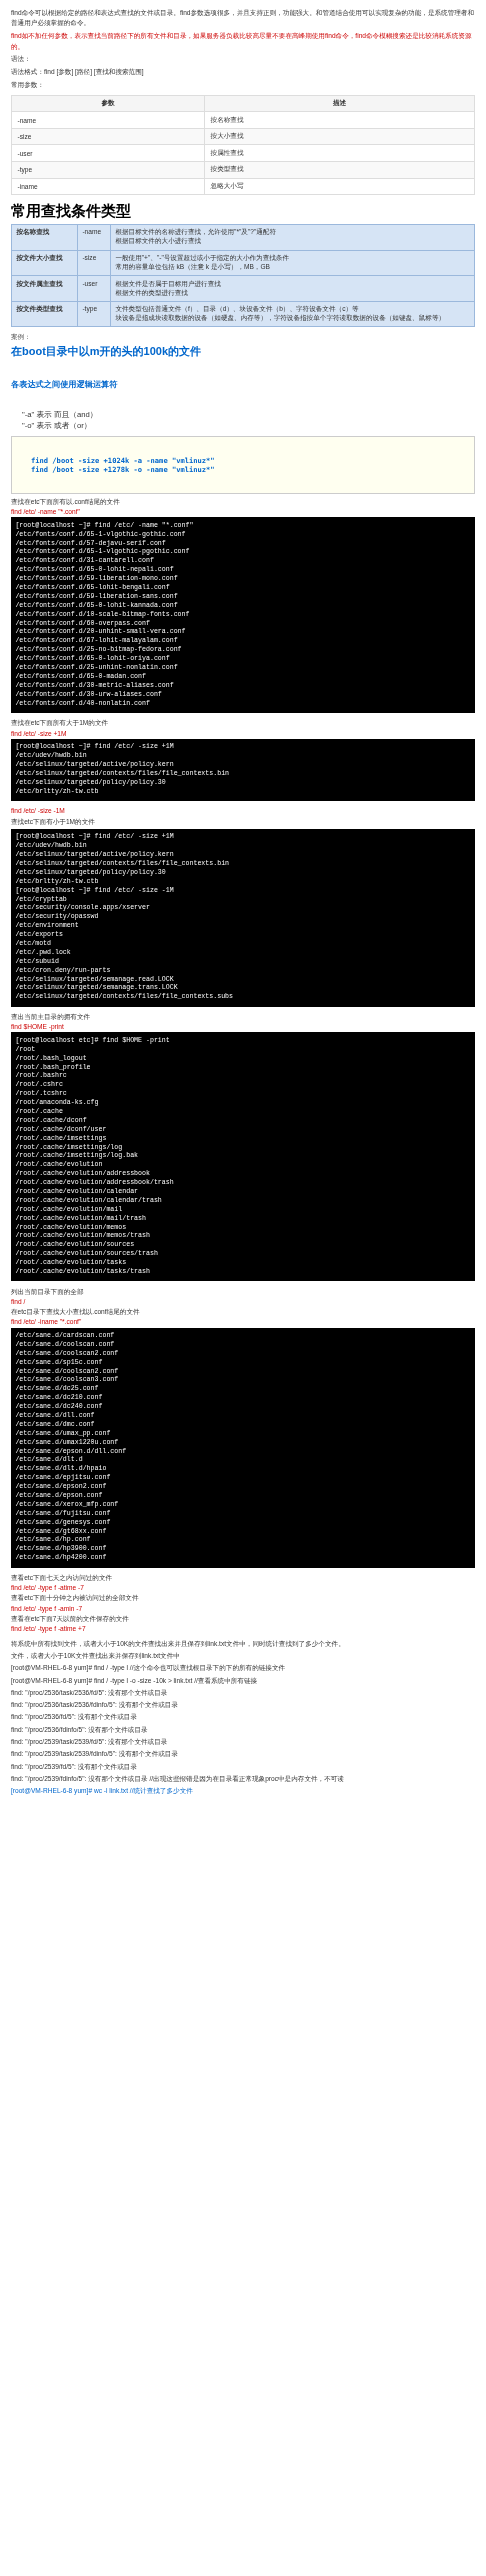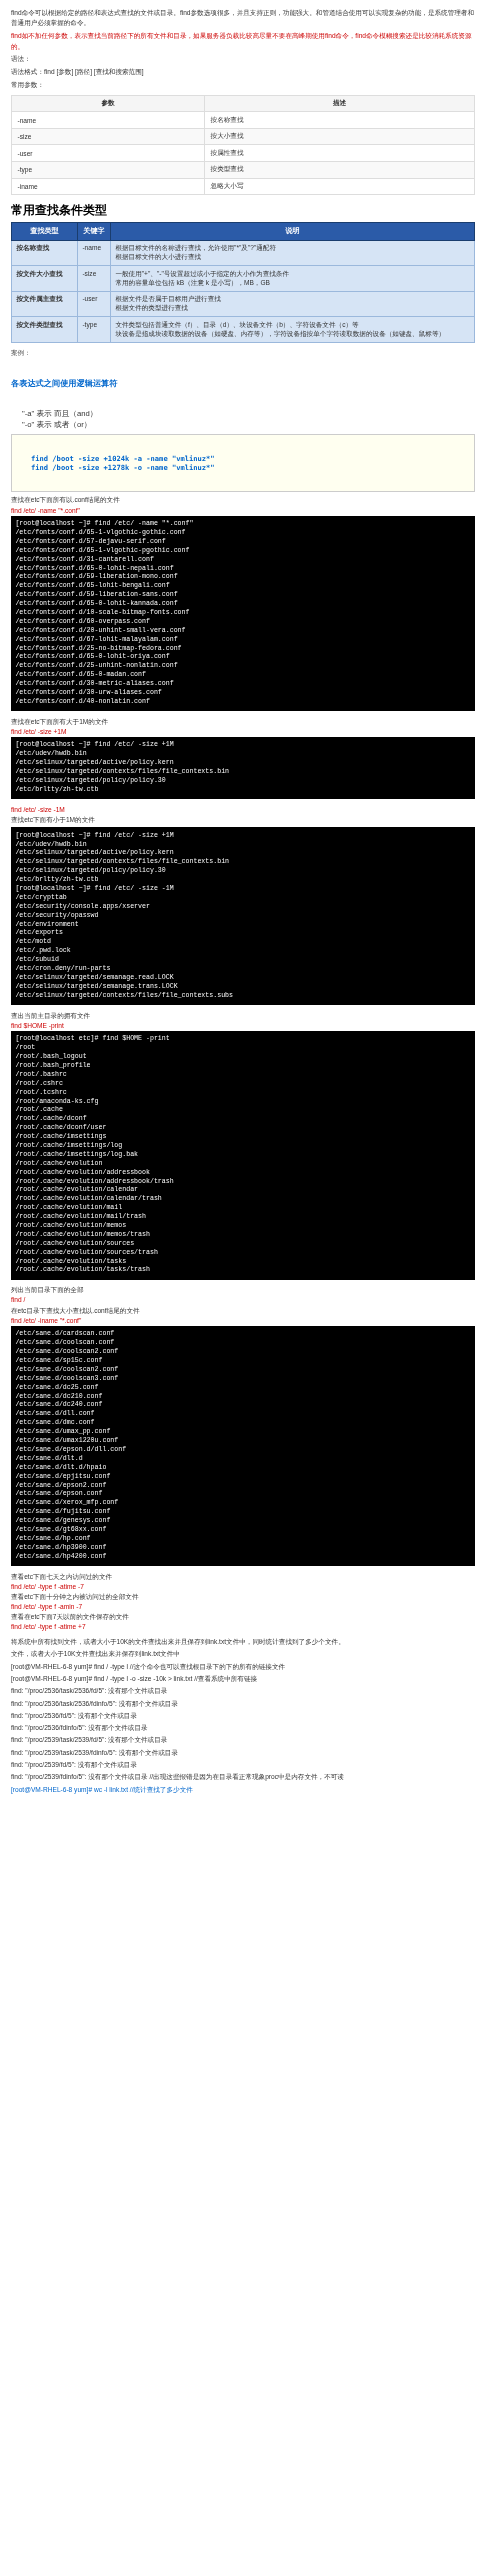--- a/index.html
+++ b/index.html
@@ -4,21 +4,21 @@
 <style>
 * { margin: 0; padding: 0; box-sizing: border-box; }
 body { font-family: "Microsoft YaHei", Arial, sans-serif; font-size: 6.6px; color: #333; width: 486px; background: #fff; }
 .container { padding: 5.5px 11px; }
 .intro p { margin: 2.2px 0; line-height: 1.6; }
 .red { color: #c00; }
 .tbl { width: 100%; border-collapse: collapse; margin: 4.4px 0; }
 .tbl th, .tbl td { border: 0.5px solid #ddd; padding: 3.3px 5.5px; text-align: left; font-size: 6.6px; }
 .tbl th { background: #f5f5f5; font-weight: bold; text-align: center; }
 .tbl .striped { background: #f9f9f9; }
-.section-title { font-size: 12px; font-weight: bold; color: #000; margin: 6.6px 0 3.3px; }
+.section-title { font-size: 15px; font-weight: bold; color: #000; margin: 6.6px 0 3.3px; }
 .blue-table { width: 100%; border-collapse: collapse; margin: 3.3px 0; }
 .blue-table th { background: #2b5ba8; color: #fff; padding: 3.3px; border: 0.5px solid #1a3d6e; font-size: 7.1px; }
 .blue-table td { background: #d6e4f5; padding: 3.3px 4.4px; border: 0.5px solid #9bb8dc; font-size: 6.6px; vertical-align: top; }
 .blue-table .col1 { width: 66px; font-weight: bold; }
 .blue-table .col2 { width: 33px; }
 .case-label { font-size: 6.6px; color: #555; margin-top: 5.5px; }
 .big-red { color: #d00; font-size: 13px; font-family: monospace; margin: 2.2px 0; }
 .big-blue { color: #06c; font-size: 11px; font-weight: bold; margin: 2.2px 0 5.5px; }
 .sub-blue { color: #06c; font-size: 8.2px; font-weight: bold; margin: 20px 0; }
 .bullet-list { margin-left: 11px; font-size: 7.7px; }
@@ -67,25 +67,20 @@
     <tr>
           <td>-iname</td>
           <td>忽略大小写</td>
         </tr>
   </tbody>
     </table>
 
   <div class="section-title">常用查找条件类型</div>
   <table class="blue-table">
     <tbody>
-        <tr>
-      <th class="col1">查找类型</th>
-      <th class="col2">关键字</th>
-      <th>说明</th>
-    </tr>
     <tr>
           <td class="col1">按名称查找</td>
           <td class="col2">-name</td>
           <td style="white-space:pre-line">根据目标文件的名称进行查找，允许使用"*"及"?"通配符
 根据目标文件的大小进行查找</td>
         </tr>
     <tr>
           <td class="col1">按文件大小查找</td>
           <td class="col2">-size</td>
           <td style="white-space:pre-line">一般使用"+"、"-"号设置超过或小于指定的大小作为查找条件
@@ -100,20 +95,21 @@
     <tr>
           <td class="col1">按文件类型查找</td>
           <td class="col2">-type</td>
           <td style="white-space:pre-line">文件类型包括普通文件（f）、目录（d）、块设备文件（b）、字符设备文件（c）等
 块设备是指成块读取数据的设备（如硬盘、内存等），字符设备指按单个字符读取数据的设备（如键盘、鼠标等）</td>
         </tr>
   </tbody>
     </table>
 
   <div class="case-label">案例：</div>
+  <div class="big-blue">在boot目录中以m开的头的100k的文件</div>
 
   <div class="sub-blue">各表达式之间使用逻辑运算符</div>
   <ul class="bullet-list">
     <li>"-a" 表示 而且（and）</li>
     <li>"-o" 表示 或者（or）</li>
   </ul>
   <div class="code-box">
     <div>find /boot -size +1024k -a -name "vmlinuz*"</div>
     <div>find /boot -size +1278k -o -name "vmlinuz*"</div>
   </div>

